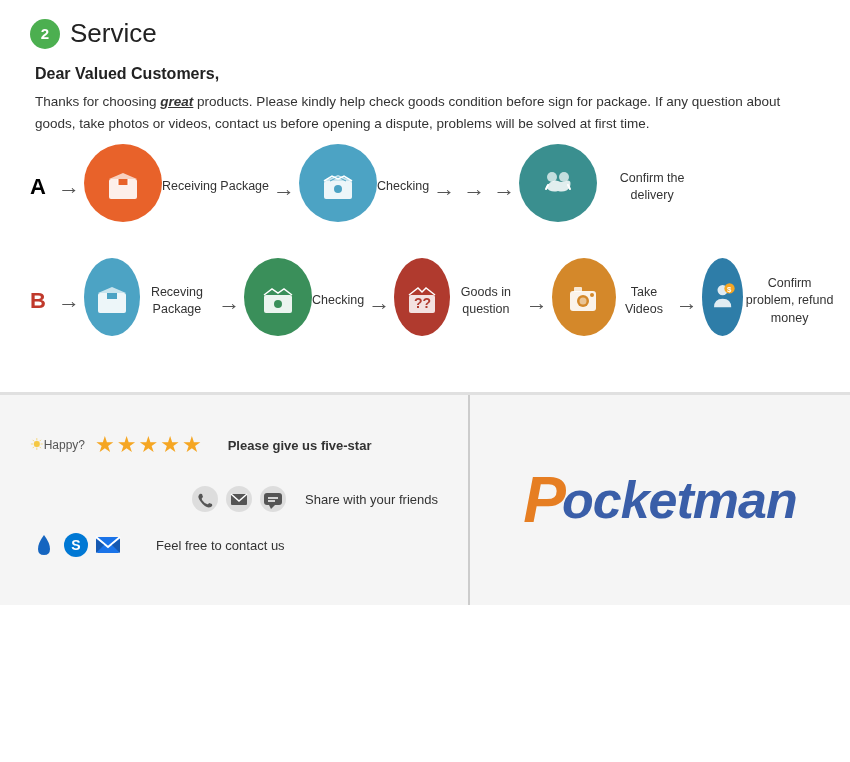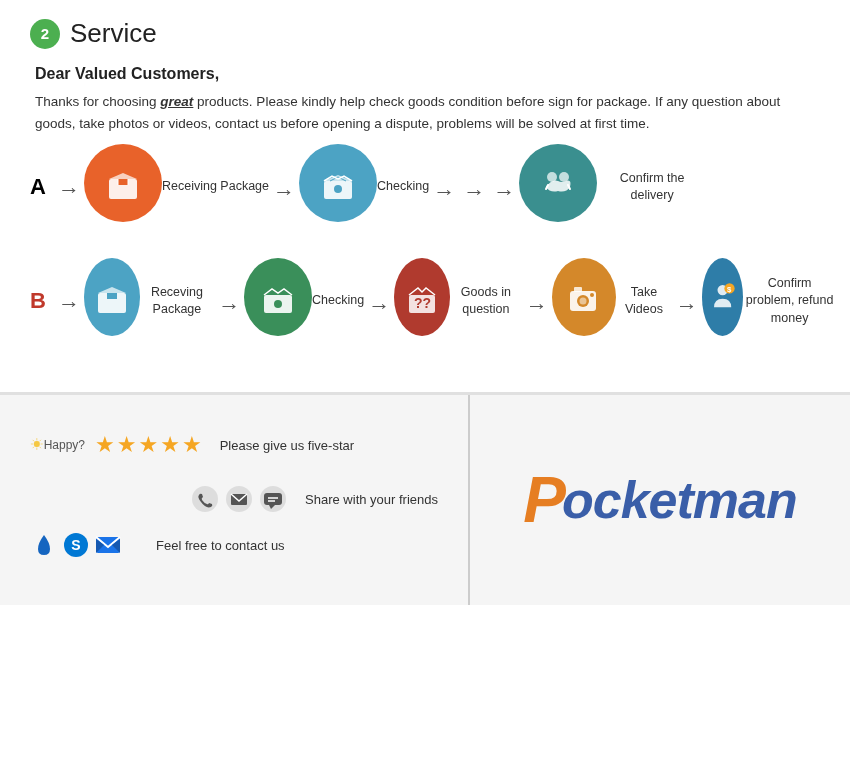--- a/index.html
+++ b/index.html
@@ -424,21 +424,21 @@
       </div>
 
       <div class="stars">
         <span class="star">★</span>
         <span class="star">★</span>
         <span class="star">★</span>
         <span class="star">★</span>
         <span class="star">★</span>
       </div>
 
-      <span class="feedback-text" style="margin-left:8px;">Please give us five-star</span>
+      <span class="feedback-text" style="margin-left:16px;font-weight:bold;">Please give us five-star</span>
     </div>
 
     <div class="feedback-row" style="margin-left: 55px; justify-content: flex-end;">
       <div class="feedback-icons-row">
 
         <svg width="28" height="28" viewBox="0 0 28 28">
           <circle cx="14" cy="14" r="13" fill="#555" opacity="0.15"></circle>
           <path d="M8 10 Q9 8 11 9 L12 12 Q10 13 11 15 Q13 18 16 19 Q17 20 18 18 L21 19 Q22 21 20 22 Q15 24 10 17 Q6 12 8 10Z" fill="#555"></path>
         </svg>
 

